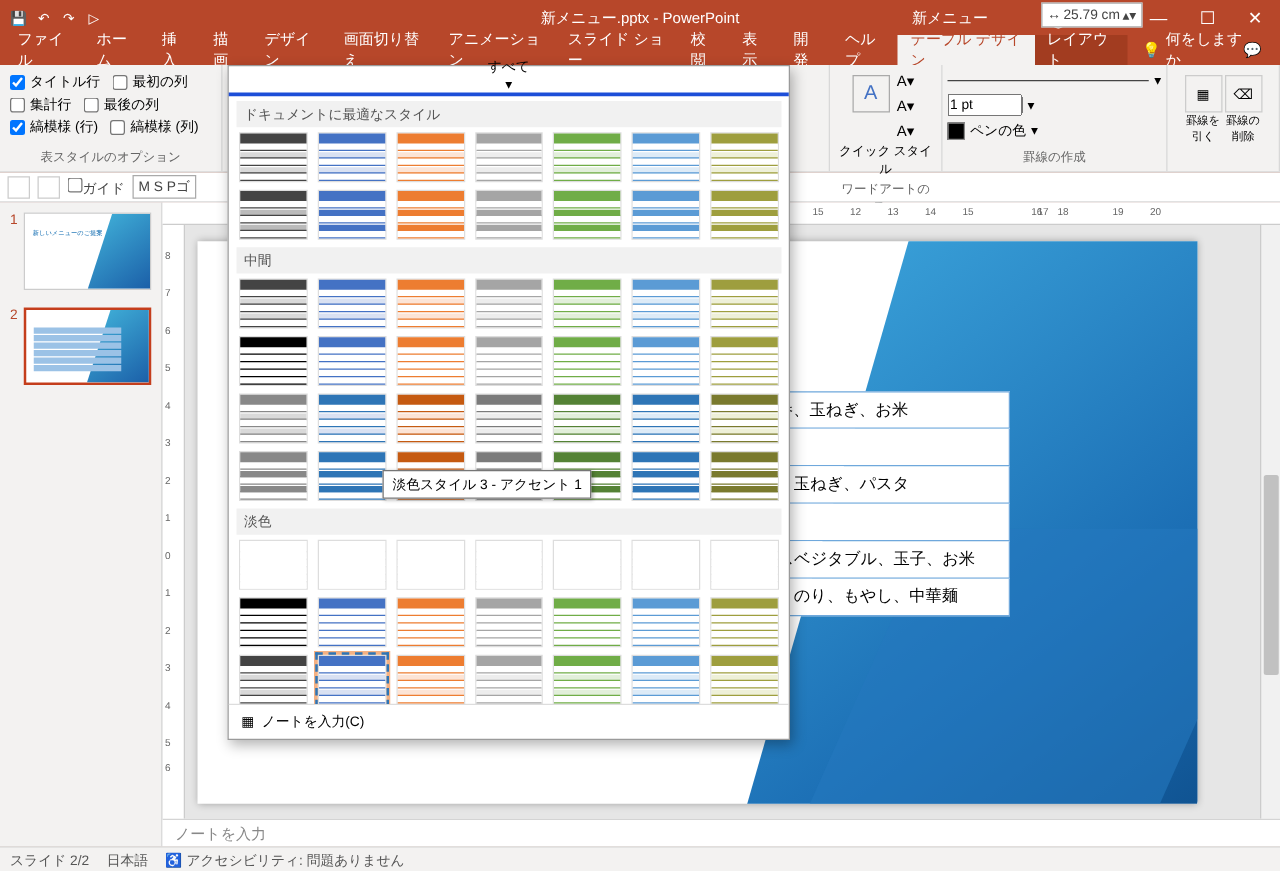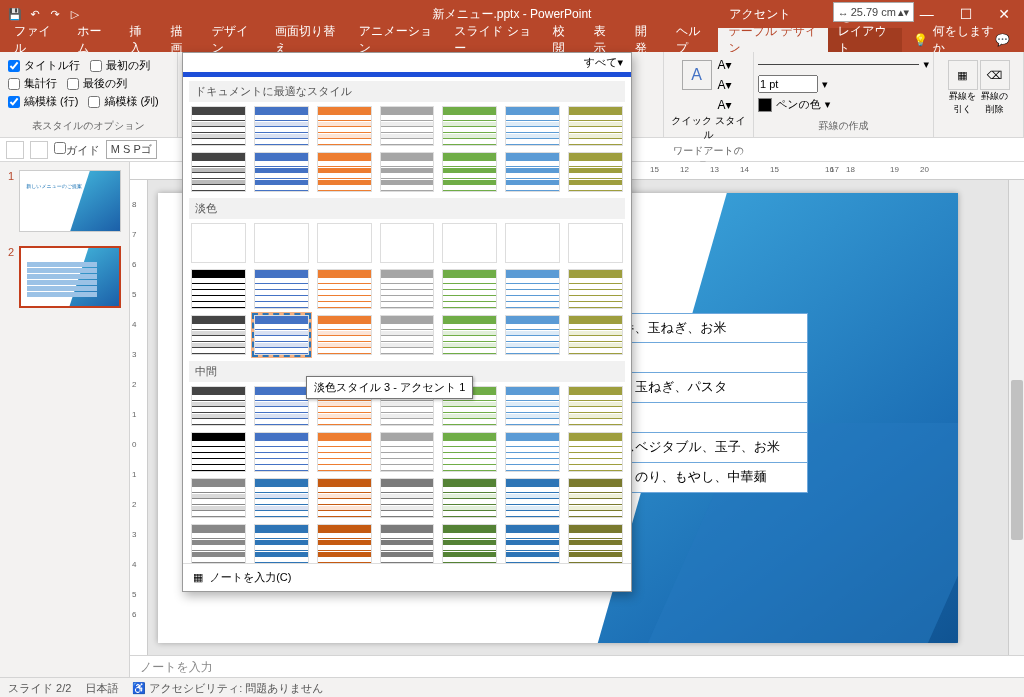--- a/index.html
+++ b/index.html
@@ -64,21 +64,21 @@
 .vscroll .thumb { position:absolute; top:200px; left:2px; width:12px; height:160px; background:#c1c1c1; border-radius:2px;}
 .notes { height: 22px; background:#fff; border-top:1px solid #d4d4d4; padding:3px 10px; color:#888; font-size:12px;}
 .status { height: 22px; background:#f3f2f1; border-top:1px solid #d4d4d4; display:flex; align-items:center; font-size:11px; color:#555; padding:0 8px; gap:14px;}
 .status .right { margin-left:auto; display:flex; align-items:center; gap:10px;}
 .status .viewbtn { width:18px; height:14px; border:1px solid #888;}
 .status .zoomtrack { width:80px; height:3px; background:#aaa; position:relative;}
 .status .zoomtrack .h { position:absolute; left:56px; top:-4px; width:8px; height:12px; background:#666;}
 
 
 .gallery { position:absolute; left:182px; top:52px; width:450px; height:540px; background:#fff; border:1px solid #9a9a9a; box-shadow:2px 4px 10px rgba(0,0,0,.3); z-index:50; display:flex; flex-direction:column;}
-.gallery .gtop { height:24px; display:flex; align-items:center; justify-content:flex-end; padding:0 8px; font-size:11px; border-bottom:5px solid #1d4ed8;}
+.gallery .gtop { height:24px; display:flex; align-items:center; justify-content:flex-end; padding:0 8px; font-size:11px; border-bottom:3px solid #1d4ed8;flex-direction:column;}
 .gallery .gbody { flex:1; overflow-y:auto; padding:4px 6px;}
 .gsection { margin-bottom:4px; }
 .gsection .gtitle { background:#f1f1f1; font-size:11px; color:#555; padding:3px 6px; margin-bottom:4px;}
 .grow { display:flex; gap:8px; margin-bottom:6px; padding:0 2px;}
 .gitem { width:55px; height:40px; border:1px solid #ddd; cursor:pointer; position:relative;}
 .gitem.sel { outline:3px solid #f4b183;}
 .gitem.sel::after { content:""; position:absolute; inset:-3px; border:2px dashed #2e75b6; pointer-events:none;}
 .gitem .hdr { height:8px; }
 .gitem .rw { height:5px; margin-top:1px;}
 .gbottom { border-top:1px solid #ddd; padding:6px 10px; font-size:11px; display:flex; align-items:center; gap:6px;}
@@ -89,21 +89,21 @@
 <body>
 
 <div class="titlebar">
   <div class="qat">
     <span>💾</span>
     <span>↶</span>
     <span>↷</span>
     <span>▷</span>
   </div>
   <div class="title">新メニュー.pptx - PowerPoint</div>
-  <div class="tabletool">アクセント</div>
+  <div class="tabletool">新メニュー</div>
   <div class="winctl">
     <span>◯</span>
     <span>▭</span>
     <span>—</span>
     <span>☐</span>
     <span>✕</span>
   </div>
 </div>
 
 <div class="ribbon-tabs">
@@ -423,197 +423,20 @@
             <div class="hdr" style="background: rgb(158, 158, 62);"></div>
             <div class="rw" style="background: rgb(255, 255, 255); border-bottom: 1px solid rgb(158, 158, 62);"></div>
             <div class="rw" style="background: rgb(158, 158, 62); border-bottom: 1px solid rgb(158, 158, 62);"></div>
             <div class="rw" style="background: rgb(255, 255, 255); border-bottom: 1px solid rgb(158, 158, 62);"></div>
             <div class="rw" style="background: rgb(158, 158, 62); border-bottom: 1px solid rgb(158, 158, 62);"></div>
             <div class="rw" style="background: rgb(255, 255, 255); border-bottom: 1px solid rgb(158, 158, 62);"></div>
           </div>
         </div>
       </div>
       <div class="gsection">
-        <div class="gtitle">淡色</div>
-        <div class="grow">
-          <div class="gitem">
-            <div class="hdr" style="background: rgb(255, 255, 255);"></div>
-            <div class="rw" style="background: rgb(255, 255, 255); border-bottom: 1px solid rgb(255, 255, 255);"></div>
-            <div class="rw" style="background: rgb(255, 255, 255); border-bottom: 1px solid rgb(255, 255, 255);"></div>
-            <div class="rw" style="background: rgb(255, 255, 255); border-bottom: 1px solid rgb(255, 255, 255);"></div>
-            <div class="rw" style="background: rgb(255, 255, 255); border-bottom: 1px solid rgb(255, 255, 255);"></div>
-            <div class="rw" style="background: rgb(255, 255, 255); border-bottom: 1px solid rgb(255, 255, 255);"></div>
-          </div>
-          <div class="gitem">
-            <div class="hdr" style="background: rgb(255, 255, 255);"></div>
-            <div class="rw" style="background: rgb(255, 255, 255); border-bottom: 1px solid rgb(255, 255, 255);"></div>
-            <div class="rw" style="background: rgb(255, 255, 255); border-bottom: 1px solid rgb(255, 255, 255);"></div>
-            <div class="rw" style="background: rgb(255, 255, 255); border-bottom: 1px solid rgb(255, 255, 255);"></div>
-            <div class="rw" style="background: rgb(255, 255, 255); border-bottom: 1px solid rgb(255, 255, 255);"></div>
-            <div class="rw" style="background: rgb(255, 255, 255); border-bottom: 1px solid rgb(255, 255, 255);"></div>
-          </div>
-          <div class="gitem">
-            <div class="hdr" style="background: rgb(255, 255, 255);"></div>
-            <div class="rw" style="background: rgb(255, 255, 255); border-bottom: 1px solid rgb(255, 255, 255);"></div>
-            <div class="rw" style="background: rgb(255, 255, 255); border-bottom: 1px solid rgb(255, 255, 255);"></div>
-            <div class="rw" style="background: rgb(255, 255, 255); border-bottom: 1px solid rgb(255, 255, 255);"></div>
-            <div class="rw" style="background: rgb(255, 255, 255); border-bottom: 1px solid rgb(255, 255, 255);"></div>
-            <div class="rw" style="background: rgb(255, 255, 255); border-bottom: 1px solid rgb(255, 255, 255);"></div>
-          </div>
-          <div class="gitem">
-            <div class="hdr" style="background: rgb(255, 255, 255);"></div>
-            <div class="rw" style="background: rgb(255, 255, 255); border-bottom: 1px solid rgb(255, 255, 255);"></div>
-            <div class="rw" style="background: rgb(255, 255, 255); border-bottom: 1px solid rgb(255, 255, 255);"></div>
-            <div class="rw" style="background: rgb(255, 255, 255); border-bottom: 1px solid rgb(255, 255, 255);"></div>
-            <div class="rw" style="background: rgb(255, 255, 255); border-bottom: 1px solid rgb(255, 255, 255);"></div>
-            <div class="rw" style="background: rgb(255, 255, 255); border-bottom: 1px solid rgb(255, 255, 255);"></div>
-          </div>
-          <div class="gitem">
-            <div class="hdr" style="background: rgb(255, 255, 255);"></div>
-            <div class="rw" style="background: rgb(255, 255, 255); border-bottom: 1px solid rgb(255, 255, 255);"></div>
-            <div class="rw" style="background: rgb(255, 255, 255); border-bottom: 1px solid rgb(255, 255, 255);"></div>
-            <div class="rw" style="background: rgb(255, 255, 255); border-bottom: 1px solid rgb(255, 255, 255);"></div>
-            <div class="rw" style="background: rgb(255, 255, 255); border-bottom: 1px solid rgb(255, 255, 255);"></div>
-            <div class="rw" style="background: rgb(255, 255, 255); border-bottom: 1px solid rgb(255, 255, 255);"></div>
-          </div>
-          <div class="gitem">
-            <div class="hdr" style="background: rgb(255, 255, 255);"></div>
-            <div class="rw" style="background: rgb(255, 255, 255); border-bottom: 1px solid rgb(255, 255, 255);"></div>
-            <div class="rw" style="background: rgb(255, 255, 255); border-bottom: 1px solid rgb(255, 255, 255);"></div>
-            <div class="rw" style="background: rgb(255, 255, 255); border-bottom: 1px solid rgb(255, 255, 255);"></div>
-            <div class="rw" style="background: rgb(255, 255, 255); border-bottom: 1px solid rgb(255, 255, 255);"></div>
-            <div class="rw" style="background: rgb(255, 255, 255); border-bottom: 1px solid rgb(255, 255, 255);"></div>
-          </div>
-          <div class="gitem">
-            <div class="hdr" style="background: rgb(255, 255, 255);"></div>
-            <div class="rw" style="background: rgb(255, 255, 255); border-bottom: 1px solid rgb(255, 255, 255);"></div>
-            <div class="rw" style="background: rgb(255, 255, 255); border-bottom: 1px solid rgb(255, 255, 255);"></div>
-            <div class="rw" style="background: rgb(255, 255, 255); border-bottom: 1px solid rgb(255, 255, 255);"></div>
-            <div class="rw" style="background: rgb(255, 255, 255); border-bottom: 1px solid rgb(255, 255, 255);"></div>
-            <div class="rw" style="background: rgb(255, 255, 255); border-bottom: 1px solid rgb(255, 255, 255);"></div>
-          </div>
-        </div>
-        <div class="grow">
-          <div class="gitem">
-            <div class="hdr" style="background: rgb(0, 0, 0);"></div>
-            <div class="rw" style="background: rgb(255, 255, 255); border-bottom: 1px solid rgb(0, 0, 0);"></div>
-            <div class="rw" style="background: rgb(255, 255, 255); border-bottom: 1px solid rgb(0, 0, 0);"></div>
-            <div class="rw" style="background: rgb(255, 255, 255); border-bottom: 1px solid rgb(0, 0, 0);"></div>
-            <div class="rw" style="background: rgb(255, 255, 255); border-bottom: 1px solid rgb(0, 0, 0);"></div>
-            <div class="rw" style="background: rgb(255, 255, 255); border-bottom: 1px solid rgb(0, 0, 0);"></div>
-          </div>
-          <div class="gitem">
-            <div class="hdr" style="background: rgb(68, 114, 196);"></div>
-            <div class="rw" style="background: rgb(255, 255, 255); border-bottom: 1px solid rgb(68, 114, 196);"></div>
-            <div class="rw" style="background: rgb(255, 255, 255); border-bottom: 1px solid rgb(68, 114, 196);"></div>
-            <div class="rw" style="background: rgb(255, 255, 255); border-bottom: 1px solid rgb(68, 114, 196);"></div>
-            <div class="rw" style="background: rgb(255, 255, 255); border-bottom: 1px solid rgb(68, 114, 196);"></div>
-            <div class="rw" style="background: rgb(255, 255, 255); border-bottom: 1px solid rgb(68, 114, 196);"></div>
-          </div>
-          <div class="gitem">
-            <div class="hdr" style="background: rgb(237, 125, 49);"></div>
-            <div class="rw" style="background: rgb(255, 255, 255); border-bottom: 1px solid rgb(237, 125, 49);"></div>
-            <div class="rw" style="background: rgb(255, 255, 255); border-bottom: 1px solid rgb(237, 125, 49);"></div>
-            <div class="rw" style="background: rgb(255, 255, 255); border-bottom: 1px solid rgb(237, 125, 49);"></div>
-            <div class="rw" style="background: rgb(255, 255, 255); border-bottom: 1px solid rgb(237, 125, 49);"></div>
-            <div class="rw" style="background: rgb(255, 255, 255); border-bottom: 1px solid rgb(237, 125, 49);"></div>
-          </div>
-          <div class="gitem">
-            <div class="hdr" style="background: rgb(165, 165, 165);"></div>
-            <div class="rw" style="background: rgb(255, 255, 255); border-bottom: 1px solid rgb(165, 165, 165);"></div>
-            <div class="rw" style="background: rgb(255, 255, 255); border-bottom: 1px solid rgb(165, 165, 165);"></div>
-            <div class="rw" style="background: rgb(255, 255, 255); border-bottom: 1px solid rgb(165, 165, 165);"></div>
-            <div class="rw" style="background: rgb(255, 255, 255); border-bottom: 1px solid rgb(165, 165, 165);"></div>
-            <div class="rw" style="background: rgb(255, 255, 255); border-bottom: 1px solid rgb(165, 165, 165);"></div>
-          </div>
-          <div class="gitem">
-            <div class="hdr" style="background: rgb(112, 173, 71);"></div>
-            <div class="rw" style="background: rgb(255, 255, 255); border-bottom: 1px solid rgb(112, 173, 71);"></div>
-            <div class="rw" style="background: rgb(255, 255, 255); border-bottom: 1px solid rgb(112, 173, 71);"></div>
-            <div class="rw" style="background: rgb(255, 255, 255); border-bottom: 1px solid rgb(112, 173, 71);"></div>
-            <div class="rw" style="background: rgb(255, 255, 255); border-bottom: 1px solid rgb(112, 173, 71);"></div>
-            <div class="rw" style="background: rgb(255, 255, 255); border-bottom: 1px solid rgb(112, 173, 71);"></div>
-          </div>
-          <div class="gitem">
-            <div class="hdr" style="background: rgb(91, 155, 213);"></div>
-            <div class="rw" style="background: rgb(255, 255, 255); border-bottom: 1px solid rgb(91, 155, 213);"></div>
-            <div class="rw" style="background: rgb(255, 255, 255); border-bottom: 1px solid rgb(91, 155, 213);"></div>
-            <div class="rw" style="background: rgb(255, 255, 255); border-bottom: 1px solid rgb(91, 155, 213);"></div>
-            <div class="rw" style="background: rgb(255, 255, 255); border-bottom: 1px solid rgb(91, 155, 213);"></div>
-            <div class="rw" style="background: rgb(255, 255, 255); border-bottom: 1px solid rgb(91, 155, 213);"></div>
-          </div>
-          <div class="gitem">
-            <div class="hdr" style="background: rgb(158, 158, 62);"></div>
-            <div class="rw" style="background: rgb(255, 255, 255); border-bottom: 1px solid rgb(158, 158, 62);"></div>
-            <div class="rw" style="background: rgb(255, 255, 255); border-bottom: 1px solid rgb(158, 158, 62);"></div>
-            <div class="rw" style="background: rgb(255, 255, 255); border-bottom: 1px solid rgb(158, 158, 62);"></div>
-            <div class="rw" style="background: rgb(255, 255, 255); border-bottom: 1px solid rgb(158, 158, 62);"></div>
-            <div class="rw" style="background: rgb(255, 255, 255); border-bottom: 1px solid rgb(158, 158, 62);"></div>
-          </div>
-        </div>
-        <div class="grow">
-          <div class="gitem">
-            <div class="hdr" style="background: rgb(68, 68, 68);"></div>
-            <div class="rw" style="background: rgb(255, 255, 255); border-bottom: 1px solid rgb(68, 68, 68);"></div>
-            <div class="rw" style="background: rgb(217, 217, 217); border-bottom: 1px solid rgb(68, 68, 68);"></div>
-            <div class="rw" style="background: rgb(255, 255, 255); border-bottom: 1px solid rgb(68, 68, 68);"></div>
-            <div class="rw" style="background: rgb(217, 217, 217); border-bottom: 1px solid rgb(68, 68, 68);"></div>
-            <div class="rw" style="background: rgb(255, 255, 255); border-bottom: 1px solid rgb(68, 68, 68);"></div>
-          </div>
-          <div class="gitem sel">
-            <div class="hdr" style="background: rgb(68, 114, 196);"></div>
-            <div class="rw" style="background: rgb(255, 255, 255); border-bottom: 1px solid rgb(68, 114, 196);"></div>
-            <div class="rw" style="background: rgb(217, 225, 242); border-bottom: 1px solid rgb(68, 114, 196);"></div>
-            <div class="rw" style="background: rgb(255, 255, 255); border-bottom: 1px solid rgb(68, 114, 196);"></div>
-            <div class="rw" style="background: rgb(217, 225, 242); border-bottom: 1px solid rgb(68, 114, 196);"></div>
-            <div class="rw" style="background: rgb(255, 255, 255); border-bottom: 1px solid rgb(68, 114, 196);"></div>
-          </div>
-          <div class="gitem">
-            <div class="hdr" style="background: rgb(237, 125, 49);"></div>
-            <div class="rw" style="background: rgb(255, 255, 255); border-bottom: 1px solid rgb(237, 125, 49);"></div>
-            <div class="rw" style="background: rgb(252, 228, 214); border-bottom: 1px solid rgb(237, 125, 49);"></div>
-            <div class="rw" style="background: rgb(255, 255, 255); border-bottom: 1px solid rgb(237, 125, 49);"></div>
-            <div class="rw" style="background: rgb(252, 228, 214); border-bottom: 1px solid rgb(237, 125, 49);"></div>
-            <div class="rw" style="background: rgb(255, 255, 255); border-bottom: 1px solid rgb(237, 125, 49);"></div>
-          </div>
-          <div class="gitem">
-            <div class="hdr" style="background: rgb(165, 165, 165);"></div>
-            <div class="rw" style="background: rgb(255, 255, 255); border-bottom: 1px solid rgb(165, 165, 165);"></div>
-            <div class="rw" style="background: rgb(237, 237, 237); border-bottom: 1px solid rgb(165, 165, 165);"></div>
-            <div class="rw" style="background: rgb(255, 255, 255); border-bottom: 1px solid rgb(165, 165, 165);"></div>
-            <div class="rw" style="background: rgb(237, 237, 237); border-bottom: 1px solid rgb(165, 165, 165);"></div>
-            <div class="rw" style="background: rgb(255, 255, 255); border-bottom: 1px solid rgb(165, 165, 165);"></div>
-          </div>
-          <div class="gitem">
-            <div class="hdr" style="background: rgb(112, 173, 71);"></div>
-            <div class="rw" style="background: rgb(255, 255, 255); border-bottom: 1px solid rgb(112, 173, 71);"></div>
-            <div class="rw" style="background: rgb(226, 239, 218); border-bottom: 1px solid rgb(112, 173, 71);"></div>
-            <div class="rw" style="background: rgb(255, 255, 255); border-bottom: 1px solid rgb(112, 173, 71);"></div>
-            <div class="rw" style="background: rgb(226, 239, 218); border-bottom: 1px solid rgb(112, 173, 71);"></div>
-            <div class="rw" style="background: rgb(255, 255, 255); border-bottom: 1px solid rgb(112, 173, 71);"></div>
-          </div>
-          <div class="gitem">
-            <div class="hdr" style="background: rgb(91, 155, 213);"></div>
-            <div class="rw" style="background: rgb(255, 255, 255); border-bottom: 1px solid rgb(91, 155, 213);"></div>
-            <div class="rw" style="background: rgb(221, 235, 247); border-bottom: 1px solid rgb(91, 155, 213);"></div>
-            <div class="rw" style="background: rgb(255, 255, 255); border-bottom: 1px solid rgb(91, 155, 213);"></div>
-            <div class="rw" style="background: rgb(221, 235, 247); border-bottom: 1px solid rgb(91, 155, 213);"></div>
-            <div class="rw" style="background: rgb(255, 255, 255); border-bottom: 1px solid rgb(91, 155, 213);"></div>
-          </div>
-          <div class="gitem">
-            <div class="hdr" style="background: rgb(158, 158, 62);"></div>
-            <div class="rw" style="background: rgb(255, 255, 255); border-bottom: 1px solid rgb(158, 158, 62);"></div>
-            <div class="rw" style="background: rgb(238, 240, 216); border-bottom: 1px solid rgb(158, 158, 62);"></div>
-            <div class="rw" style="background: rgb(255, 255, 255); border-bottom: 1px solid rgb(158, 158, 62);"></div>
-            <div class="rw" style="background: rgb(238, 240, 216); border-bottom: 1px solid rgb(158, 158, 62);"></div>
-            <div class="rw" style="background: rgb(255, 255, 255); border-bottom: 1px solid rgb(158, 158, 62);"></div>
-          </div>
-        </div>
-      </div>
-      <div class="gsection">
         <div class="gtitle">中間</div>
         <div class="grow">
           <div class="gitem">
             <div class="hdr" style="background: rgb(68, 68, 68);"></div>
             <div class="rw" style="background: rgb(255, 255, 255); border-bottom: 1px solid rgb(68, 68, 68);"></div>
             <div class="rw" style="background: rgb(217, 217, 217); border-bottom: 1px solid rgb(68, 68, 68);"></div>
             <div class="rw" style="background: rgb(255, 255, 255); border-bottom: 1px solid rgb(68, 68, 68);"></div>
             <div class="rw" style="background: rgb(217, 217, 217); border-bottom: 1px solid rgb(68, 68, 68);"></div>
             <div class="rw" style="background: rgb(255, 255, 255); border-bottom: 1px solid rgb(68, 68, 68);"></div>
           </div>
@@ -834,19 +657,196 @@
           <div class="gitem">
             <div class="hdr" style="background: rgb(122, 122, 46);"></div>
             <div class="rw" style="background: rgb(255, 255, 255); border-bottom: 1px solid rgb(122, 122, 46);"></div>
             <div class="rw" style="background: rgb(122, 122, 46); border-bottom: 1px solid rgb(122, 122, 46);"></div>
             <div class="rw" style="background: rgb(255, 255, 255); border-bottom: 1px solid rgb(122, 122, 46);"></div>
             <div class="rw" style="background: rgb(122, 122, 46); border-bottom: 1px solid rgb(122, 122, 46);"></div>
             <div class="rw" style="background: rgb(255, 255, 255); border-bottom: 1px solid rgb(122, 122, 46);"></div>
           </div>
         </div>
       </div>
+      <div class="gsection">
+        <div class="gtitle">淡色</div>
+        <div class="grow">
+          <div class="gitem">
+            <div class="hdr" style="background: rgb(255, 255, 255);"></div>
+            <div class="rw" style="background: rgb(255, 255, 255); border-bottom: 1px solid rgb(255, 255, 255);"></div>
+            <div class="rw" style="background: rgb(255, 255, 255); border-bottom: 1px solid rgb(255, 255, 255);"></div>
+            <div class="rw" style="background: rgb(255, 255, 255); border-bottom: 1px solid rgb(255, 255, 255);"></div>
+            <div class="rw" style="background: rgb(255, 255, 255); border-bottom: 1px solid rgb(255, 255, 255);"></div>
+            <div class="rw" style="background: rgb(255, 255, 255); border-bottom: 1px solid rgb(255, 255, 255);"></div>
+          </div>
+          <div class="gitem">
+            <div class="hdr" style="background: rgb(255, 255, 255);"></div>
+            <div class="rw" style="background: rgb(255, 255, 255); border-bottom: 1px solid rgb(255, 255, 255);"></div>
+            <div class="rw" style="background: rgb(255, 255, 255); border-bottom: 1px solid rgb(255, 255, 255);"></div>
+            <div class="rw" style="background: rgb(255, 255, 255); border-bottom: 1px solid rgb(255, 255, 255);"></div>
+            <div class="rw" style="background: rgb(255, 255, 255); border-bottom: 1px solid rgb(255, 255, 255);"></div>
+            <div class="rw" style="background: rgb(255, 255, 255); border-bottom: 1px solid rgb(255, 255, 255);"></div>
+          </div>
+          <div class="gitem">
+            <div class="hdr" style="background: rgb(255, 255, 255);"></div>
+            <div class="rw" style="background: rgb(255, 255, 255); border-bottom: 1px solid rgb(255, 255, 255);"></div>
+            <div class="rw" style="background: rgb(255, 255, 255); border-bottom: 1px solid rgb(255, 255, 255);"></div>
+            <div class="rw" style="background: rgb(255, 255, 255); border-bottom: 1px solid rgb(255, 255, 255);"></div>
+            <div class="rw" style="background: rgb(255, 255, 255); border-bottom: 1px solid rgb(255, 255, 255);"></div>
+            <div class="rw" style="background: rgb(255, 255, 255); border-bottom: 1px solid rgb(255, 255, 255);"></div>
+          </div>
+          <div class="gitem">
+            <div class="hdr" style="background: rgb(255, 255, 255);"></div>
+            <div class="rw" style="background: rgb(255, 255, 255); border-bottom: 1px solid rgb(255, 255, 255);"></div>
+            <div class="rw" style="background: rgb(255, 255, 255); border-bottom: 1px solid rgb(255, 255, 255);"></div>
+            <div class="rw" style="background: rgb(255, 255, 255); border-bottom: 1px solid rgb(255, 255, 255);"></div>
+            <div class="rw" style="background: rgb(255, 255, 255); border-bottom: 1px solid rgb(255, 255, 255);"></div>
+            <div class="rw" style="background: rgb(255, 255, 255); border-bottom: 1px solid rgb(255, 255, 255);"></div>
+          </div>
+          <div class="gitem">
+            <div class="hdr" style="background: rgb(255, 255, 255);"></div>
+            <div class="rw" style="background: rgb(255, 255, 255); border-bottom: 1px solid rgb(255, 255, 255);"></div>
+            <div class="rw" style="background: rgb(255, 255, 255); border-bottom: 1px solid rgb(255, 255, 255);"></div>
+            <div class="rw" style="background: rgb(255, 255, 255); border-bottom: 1px solid rgb(255, 255, 255);"></div>
+            <div class="rw" style="background: rgb(255, 255, 255); border-bottom: 1px solid rgb(255, 255, 255);"></div>
+            <div class="rw" style="background: rgb(255, 255, 255); border-bottom: 1px solid rgb(255, 255, 255);"></div>
+          </div>
+          <div class="gitem">
+            <div class="hdr" style="background: rgb(255, 255, 255);"></div>
+            <div class="rw" style="background: rgb(255, 255, 255); border-bottom: 1px solid rgb(255, 255, 255);"></div>
+            <div class="rw" style="background: rgb(255, 255, 255); border-bottom: 1px solid rgb(255, 255, 255);"></div>
+            <div class="rw" style="background: rgb(255, 255, 255); border-bottom: 1px solid rgb(255, 255, 255);"></div>
+            <div class="rw" style="background: rgb(255, 255, 255); border-bottom: 1px solid rgb(255, 255, 255);"></div>
+            <div class="rw" style="background: rgb(255, 255, 255); border-bottom: 1px solid rgb(255, 255, 255);"></div>
+          </div>
+          <div class="gitem">
+            <div class="hdr" style="background: rgb(255, 255, 255);"></div>
+            <div class="rw" style="background: rgb(255, 255, 255); border-bottom: 1px solid rgb(255, 255, 255);"></div>
+            <div class="rw" style="background: rgb(255, 255, 255); border-bottom: 1px solid rgb(255, 255, 255);"></div>
+            <div class="rw" style="background: rgb(255, 255, 255); border-bottom: 1px solid rgb(255, 255, 255);"></div>
+            <div class="rw" style="background: rgb(255, 255, 255); border-bottom: 1px solid rgb(255, 255, 255);"></div>
+            <div class="rw" style="background: rgb(255, 255, 255); border-bottom: 1px solid rgb(255, 255, 255);"></div>
+          </div>
+        </div>
+        <div class="grow">
+          <div class="gitem">
+            <div class="hdr" style="background: rgb(0, 0, 0);"></div>
+            <div class="rw" style="background: rgb(255, 255, 255); border-bottom: 1px solid rgb(0, 0, 0);"></div>
+            <div class="rw" style="background: rgb(255, 255, 255); border-bottom: 1px solid rgb(0, 0, 0);"></div>
+            <div class="rw" style="background: rgb(255, 255, 255); border-bottom: 1px solid rgb(0, 0, 0);"></div>
+            <div class="rw" style="background: rgb(255, 255, 255); border-bottom: 1px solid rgb(0, 0, 0);"></div>
+            <div class="rw" style="background: rgb(255, 255, 255); border-bottom: 1px solid rgb(0, 0, 0);"></div>
+          </div>
+          <div class="gitem">
+            <div class="hdr" style="background: rgb(68, 114, 196);"></div>
+            <div class="rw" style="background: rgb(255, 255, 255); border-bottom: 1px solid rgb(68, 114, 196);"></div>
+            <div class="rw" style="background: rgb(255, 255, 255); border-bottom: 1px solid rgb(68, 114, 196);"></div>
+            <div class="rw" style="background: rgb(255, 255, 255); border-bottom: 1px solid rgb(68, 114, 196);"></div>
+            <div class="rw" style="background: rgb(255, 255, 255); border-bottom: 1px solid rgb(68, 114, 196);"></div>
+            <div class="rw" style="background: rgb(255, 255, 255); border-bottom: 1px solid rgb(68, 114, 196);"></div>
+          </div>
+          <div class="gitem">
+            <div class="hdr" style="background: rgb(237, 125, 49);"></div>
+            <div class="rw" style="background: rgb(255, 255, 255); border-bottom: 1px solid rgb(237, 125, 49);"></div>
+            <div class="rw" style="background: rgb(255, 255, 255); border-bottom: 1px solid rgb(237, 125, 49);"></div>
+            <div class="rw" style="background: rgb(255, 255, 255); border-bottom: 1px solid rgb(237, 125, 49);"></div>
+            <div class="rw" style="background: rgb(255, 255, 255); border-bottom: 1px solid rgb(237, 125, 49);"></div>
+            <div class="rw" style="background: rgb(255, 255, 255); border-bottom: 1px solid rgb(237, 125, 49);"></div>
+          </div>
+          <div class="gitem">
+            <div class="hdr" style="background: rgb(165, 165, 165);"></div>
+            <div class="rw" style="background: rgb(255, 255, 255); border-bottom: 1px solid rgb(165, 165, 165);"></div>
+            <div class="rw" style="background: rgb(255, 255, 255); border-bottom: 1px solid rgb(165, 165, 165);"></div>
+            <div class="rw" style="background: rgb(255, 255, 255); border-bottom: 1px solid rgb(165, 165, 165);"></div>
+            <div class="rw" style="background: rgb(255, 255, 255); border-bottom: 1px solid rgb(165, 165, 165);"></div>
+            <div class="rw" style="background: rgb(255, 255, 255); border-bottom: 1px solid rgb(165, 165, 165);"></div>
+          </div>
+          <div class="gitem">
+            <div class="hdr" style="background: rgb(112, 173, 71);"></div>
+            <div class="rw" style="background: rgb(255, 255, 255); border-bottom: 1px solid rgb(112, 173, 71);"></div>
+            <div class="rw" style="background: rgb(255, 255, 255); border-bottom: 1px solid rgb(112, 173, 71);"></div>
+            <div class="rw" style="background: rgb(255, 255, 255); border-bottom: 1px solid rgb(112, 173, 71);"></div>
+            <div class="rw" style="background: rgb(255, 255, 255); border-bottom: 1px solid rgb(112, 173, 71);"></div>
+            <div class="rw" style="background: rgb(255, 255, 255); border-bottom: 1px solid rgb(112, 173, 71);"></div>
+          </div>
+          <div class="gitem">
+            <div class="hdr" style="background: rgb(91, 155, 213);"></div>
+            <div class="rw" style="background: rgb(255, 255, 255); border-bottom: 1px solid rgb(91, 155, 213);"></div>
+            <div class="rw" style="background: rgb(255, 255, 255); border-bottom: 1px solid rgb(91, 155, 213);"></div>
+            <div class="rw" style="background: rgb(255, 255, 255); border-bottom: 1px solid rgb(91, 155, 213);"></div>
+            <div class="rw" style="background: rgb(255, 255, 255); border-bottom: 1px solid rgb(91, 155, 213);"></div>
+            <div class="rw" style="background: rgb(255, 255, 255); border-bottom: 1px solid rgb(91, 155, 213);"></div>
+          </div>
+          <div class="gitem">
+            <div class="hdr" style="background: rgb(158, 158, 62);"></div>
+            <div class="rw" style="background: rgb(255, 255, 255); border-bottom: 1px solid rgb(158, 158, 62);"></div>
+            <div class="rw" style="background: rgb(255, 255, 255); border-bottom: 1px solid rgb(158, 158, 62);"></div>
+            <div class="rw" style="background: rgb(255, 255, 255); border-bottom: 1px solid rgb(158, 158, 62);"></div>
+            <div class="rw" style="background: rgb(255, 255, 255); border-bottom: 1px solid rgb(158, 158, 62);"></div>
+            <div class="rw" style="background: rgb(255, 255, 255); border-bottom: 1px solid rgb(158, 158, 62);"></div>
+          </div>
+        </div>
+        <div class="grow">
+          <div class="gitem">
+            <div class="hdr" style="background: rgb(68, 68, 68);"></div>
+            <div class="rw" style="background: rgb(255, 255, 255); border-bottom: 1px solid rgb(68, 68, 68);"></div>
+            <div class="rw" style="background: rgb(217, 217, 217); border-bottom: 1px solid rgb(68, 68, 68);"></div>
+            <div class="rw" style="background: rgb(255, 255, 255); border-bottom: 1px solid rgb(68, 68, 68);"></div>
+            <div class="rw" style="background: rgb(217, 217, 217); border-bottom: 1px solid rgb(68, 68, 68);"></div>
+            <div class="rw" style="background: rgb(255, 255, 255); border-bottom: 1px solid rgb(68, 68, 68);"></div>
+          </div>
+          <div class="gitem sel">
+            <div class="hdr" style="background: rgb(68, 114, 196);"></div>
+            <div class="rw" style="background: rgb(255, 255, 255); border-bottom: 1px solid rgb(68, 114, 196);"></div>
+            <div class="rw" style="background: rgb(217, 225, 242); border-bottom: 1px solid rgb(68, 114, 196);"></div>
+            <div class="rw" style="background: rgb(255, 255, 255); border-bottom: 1px solid rgb(68, 114, 196);"></div>
+            <div class="rw" style="background: rgb(217, 225, 242); border-bottom: 1px solid rgb(68, 114, 196);"></div>
+            <div class="rw" style="background: rgb(255, 255, 255); border-bottom: 1px solid rgb(68, 114, 196);"></div>
+          </div>
+          <div class="gitem">
+            <div class="hdr" style="background: rgb(237, 125, 49);"></div>
+            <div class="rw" style="background: rgb(255, 255, 255); border-bottom: 1px solid rgb(237, 125, 49);"></div>
+            <div class="rw" style="background: rgb(252, 228, 214); border-bottom: 1px solid rgb(237, 125, 49);"></div>
+            <div class="rw" style="background: rgb(255, 255, 255); border-bottom: 1px solid rgb(237, 125, 49);"></div>
+            <div class="rw" style="background: rgb(252, 228, 214); border-bottom: 1px solid rgb(237, 125, 49);"></div>
+            <div class="rw" style="background: rgb(255, 255, 255); border-bottom: 1px solid rgb(237, 125, 49);"></div>
+          </div>
+          <div class="gitem">
+            <div class="hdr" style="background: rgb(165, 165, 165);"></div>
+            <div class="rw" style="background: rgb(255, 255, 255); border-bottom: 1px solid rgb(165, 165, 165);"></div>
+            <div class="rw" style="background: rgb(237, 237, 237); border-bottom: 1px solid rgb(165, 165, 165);"></div>
+            <div class="rw" style="background: rgb(255, 255, 255); border-bottom: 1px solid rgb(165, 165, 165);"></div>
+            <div class="rw" style="background: rgb(237, 237, 237); border-bottom: 1px solid rgb(165, 165, 165);"></div>
+            <div class="rw" style="background: rgb(255, 255, 255); border-bottom: 1px solid rgb(165, 165, 165);"></div>
+          </div>
+          <div class="gitem">
+            <div class="hdr" style="background: rgb(112, 173, 71);"></div>
+            <div class="rw" style="background: rgb(255, 255, 255); border-bottom: 1px solid rgb(112, 173, 71);"></div>
+            <div class="rw" style="background: rgb(226, 239, 218); border-bottom: 1px solid rgb(112, 173, 71);"></div>
+            <div class="rw" style="background: rgb(255, 255, 255); border-bottom: 1px solid rgb(112, 173, 71);"></div>
+            <div class="rw" style="background: rgb(226, 239, 218); border-bottom: 1px solid rgb(112, 173, 71);"></div>
+            <div class="rw" style="background: rgb(255, 255, 255); border-bottom: 1px solid rgb(112, 173, 71);"></div>
+          </div>
+          <div class="gitem">
+            <div class="hdr" style="background: rgb(91, 155, 213);"></div>
+            <div class="rw" style="background: rgb(255, 255, 255); border-bottom: 1px solid rgb(91, 155, 213);"></div>
+            <div class="rw" style="background: rgb(221, 235, 247); border-bottom: 1px solid rgb(91, 155, 213);"></div>
+            <div class="rw" style="background: rgb(255, 255, 255); border-bottom: 1px solid rgb(91, 155, 213);"></div>
+            <div class="rw" style="background: rgb(221, 235, 247); border-bottom: 1px solid rgb(91, 155, 213);"></div>
+            <div class="rw" style="background: rgb(255, 255, 255); border-bottom: 1px solid rgb(91, 155, 213);"></div>
+          </div>
+          <div class="gitem">
+            <div class="hdr" style="background: rgb(158, 158, 62);"></div>
+            <div class="rw" style="background: rgb(255, 255, 255); border-bottom: 1px solid rgb(158, 158, 62);"></div>
+            <div class="rw" style="background: rgb(238, 240, 216); border-bottom: 1px solid rgb(158, 158, 62);"></div>
+            <div class="rw" style="background: rgb(255, 255, 255); border-bottom: 1px solid rgb(158, 158, 62);"></div>
+            <div class="rw" style="background: rgb(238, 240, 216); border-bottom: 1px solid rgb(158, 158, 62);"></div>
+            <div class="rw" style="background: rgb(255, 255, 255); border-bottom: 1px solid rgb(158, 158, 62);"></div>
+          </div>
+        </div>
+      </div>
     </div>
   <div class="gbottom">
       <span>▦</span>
       <span>ノートを入力(C)</span>
     </div>
 </div>
 <div class="tooltip">淡色スタイル 3 - アクセント 1</div>
 
 </body></html>

